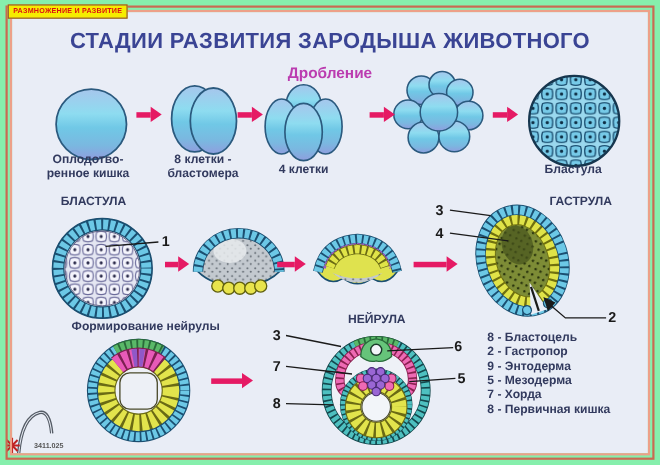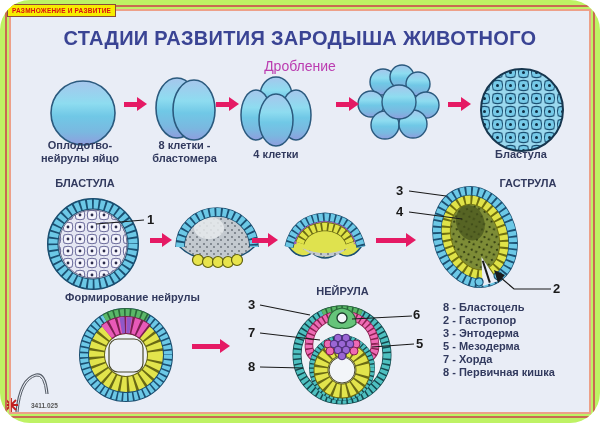--- a/index.html
+++ b/index.html
@@ -1,26 +1,26 @@
 <!DOCTYPE html>
 <html><head>
 <meta charset="utf-8">
 <style>
   html,body{margin:0;padding:0;}
-  .page{position:relative;width:600px;height:423px;background:#bef264;
-        font-family:"Liberation Sans",sans-serif;overflow:hidden;border-radius:30px;}
+  .page{position:relative;width:600px;height:423px;background:#86efac;
+        font-family:"Liberation Sans",sans-serif;overflow:hidden;}
   .frame-outer{position:absolute;inset:5px;border:2px solid #c96a52;pointer-events:none;z-index:3;}
   .frame-inner{position:absolute;inset:9px;border:2px solid #eda089;pointer-events:none;z-index:3;}
   .content-bg{position:absolute;inset:11px;background:#e9edf6;z-index:0;}
   .badge{position:absolute;left:7px;top:4px;background:#f6ec00;color:#dd1111;
          font-size:6.5px;font-weight:700;letter-spacing:.2px;padding:2px 4px;
          border:1px solid #8a4a3a;z-index:4;}
   .title{position:absolute;left:0;right:0;top:27px;text-align:center;color:#3a4494;
          font-size:20px;font-weight:700;letter-spacing:.3px;z-index:2;}
-  .mag-heading{position:absolute;text-align:center;color:#bb3cb0;font-size:14px;font-weight:400;z-index:2;}
+  .mag-heading{position:absolute;text-align:center;color:#bb3cb0;font-size:14px;font-weight:700;z-index:2;}
   .h-drob{left:0;right:0;top:58px;}
   .h-gastr{left:170px;width:230px;top:180px;}
   .lbl{position:absolute;color:#323a5e;font-size:11px;font-weight:600;text-align:center;
        line-height:13px;white-space:pre-line;z-index:2;}
   .lbl-caps{font-weight:700;}
   .fig{position:absolute;z-index:1;}
   .arrow{position:absolute;height:5px;background:#e51a64;z-index:2;}
   .arrow::after{content:'';position:absolute;right:-10px;top:-5px;width:0;height:0;
         border-left:10px solid #e51a64;border-top:7.5px solid transparent;border-bottom:7.5px solid transparent;}
   .pnum{position:absolute;color:#1a1a1a;font-size:13px;font-weight:600;z-index:4;line-height:13px;}
@@ -111,21 +111,21 @@
   </div>
   <div class="arrow" style="left:448px;top:102px;width:13px"></div>
 
   <div class="fig" style="left:478px;top:66px">
     <svg width="88" height="88">
         <circle cx="44" cy="44" r="41" fill="url(#cellsBlue)" stroke="#16364e" stroke-width="2"></circle>
       </svg>
   </div>
 
   <div class="lbl" style="left:25px;top:139px;width:110px">Оплодотво-
-нейрулы яйцо</div>
+ренное кишка</div>
   <div class="lbl" style="left:132px;top:139px;width:105px">8 клетки -
 бластомера</div>
   <div class="lbl" style="left:240px;top:148px;width:72px">4 клетки</div>
   <div class="lbl" style="left:476px;top:148px;width:90px">Бластула</div>
 
   <div class="lbl lbl-caps" style="left:35px;top:177px;width:100px">БЛАСТУЛА</div>
   <div class="lbl lbl-caps" style="left:488px;top:177px;width:80px">ГАСТРУЛА</div>
 
   <div class="fig" style="left:38px;top:197px">
     <svg width="110" height="96">
@@ -263,21 +263,21 @@
       <line x1="260" y1="367" x2="303" y2="368"></line>
       <line x1="412" y1="316" x2="352" y2="319"></line>
       <line x1="414" y1="344" x2="372" y2="347"></line>
     </g>
     <polygon points="494,270 505,275 498,283" fill="#1a1a1a"></polygon>
   </svg>
 
   <div class="legend">
     <div>8 - Бластоцель</div>
     <div>2 - Гастропор</div>
-    <div>3 - Энтодерма</div>
+    <div>9 - Энтодерма</div>
     <div>5 - Мезодерма</div>
     <div>7 - Хорда</div>
     <div>8 - Первичная кишка</div>
   </div>
 
   <svg class="overlay" style="left:6px;top:366px" width="58" height="54">
     <path d="M10,46 Q13,12 30,8 Q40,6 42,28" fill="none" stroke="#555c66" stroke-width="1.2"></path>
     <path d="M12,46 Q15,14 30,10 Q38,8 40,28" fill="none" stroke="#555c66" stroke-width="1"></path>
     <g stroke="#c02020" stroke-width="1.8">
       <line x1="-2" y1="39" x2="12" y2="39"></line>

